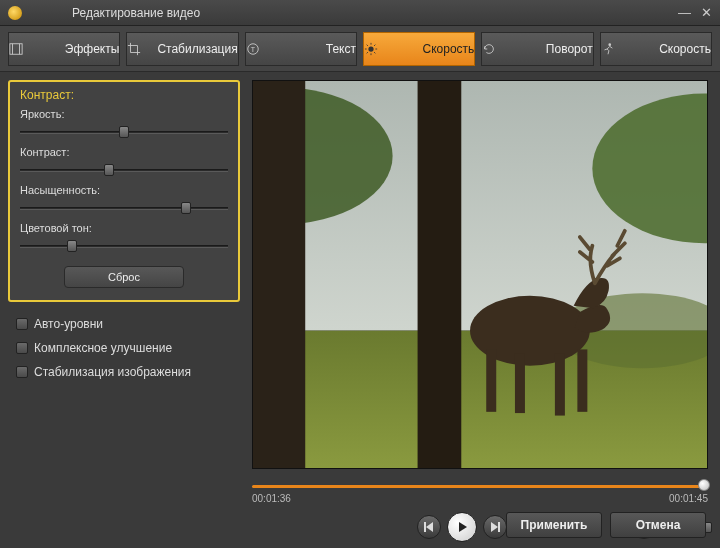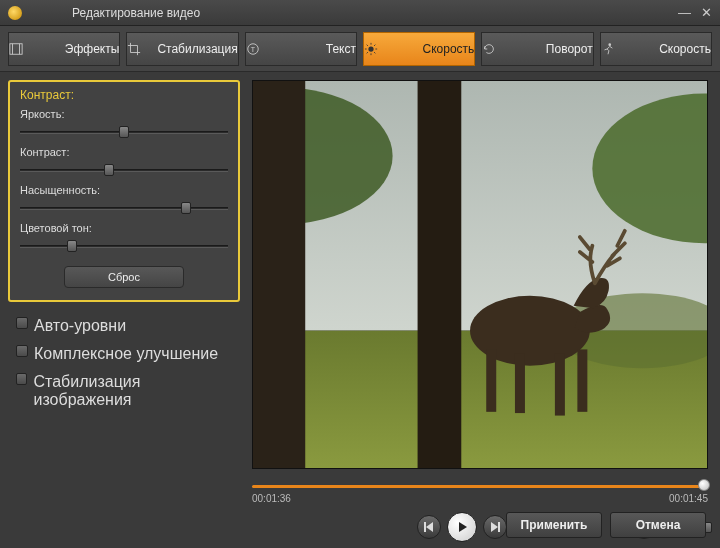--- a/index.html
+++ b/index.html
@@ -22,21 +22,21 @@
 .panel { border: 2px solid #e9c93a; border-radius: 3px; padding: 6px 10px 12px; background: #424242; }
 .panel-title { color: #e9c93a; font-size: 12px; margin-bottom: 6px; }
 .field { margin-top: 6px; }
 .field-label { color: #ddd; font-size: 11px; margin-bottom: 4px; }
 .slider { position: relative; height: 16px; }
 .slider .track { position: absolute; top: 7px; left: 0; right: 0; height: 2px; background: #2a2a2a; box-shadow: inset 0 1px 0 #1a1a1a, 0 1px 0 #5a5a5a; }
 .slider .thumb { position: absolute; top: 2px; width: 10px; height: 12px; background: linear-gradient(#888,#555); border: 1px solid #222; border-radius: 2px; transform: translateX(-50%); cursor: pointer; }
 .resetbtn { margin: 12px auto 0; width: 120px; height: 22px; background: linear-gradient(#585858,#454545); border: 1px solid #2a2a2a; border-radius: 4px; color: #eee; font-size: 11px; display: flex; align-items: center; justify-content: center; cursor: pointer; }
 
 .checks { margin-top: 10px; }
-.chk { display: flex; gap: 6px; color: #ddd; font-size: 16px; padding: 5px 8px; }
+.chk { display: flex; align-items: center; gap: 6px; color: #ddd; font-size: 12px; padding: 5px 8px; }
 .chk .box { width: 12px; height: 12px; background: linear-gradient(#6a6a6a,#4a4a4a); border: 1px solid #222; border-radius: 2px; cursor: pointer; }
 
 .preview { flex: 1; background: #000; border: 1px solid #111; position: relative; overflow: hidden; }
 .preview svg { width: 100%; height: 100%; display: block; }
 
 .timeline { margin-top: 12px; }
 .tl-track { position: relative; height: 10px; }
 .tl-line { position: absolute; top: 4px; left: 0; right: 0; height: 3px; background: #e8851a; border-radius: 2px; }
 .tl-thumb { position: absolute; top: -2px; right: -2px; width: 12px; height: 12px; border-radius: 50%; background: radial-gradient(circle at 35% 35%, #fff, #bbb); border: 1px solid #888; cursor: pointer; }
 .times { display: flex; justify-content: space-between; color: #bbb; font-size: 10px; margin-top: 2px; }

